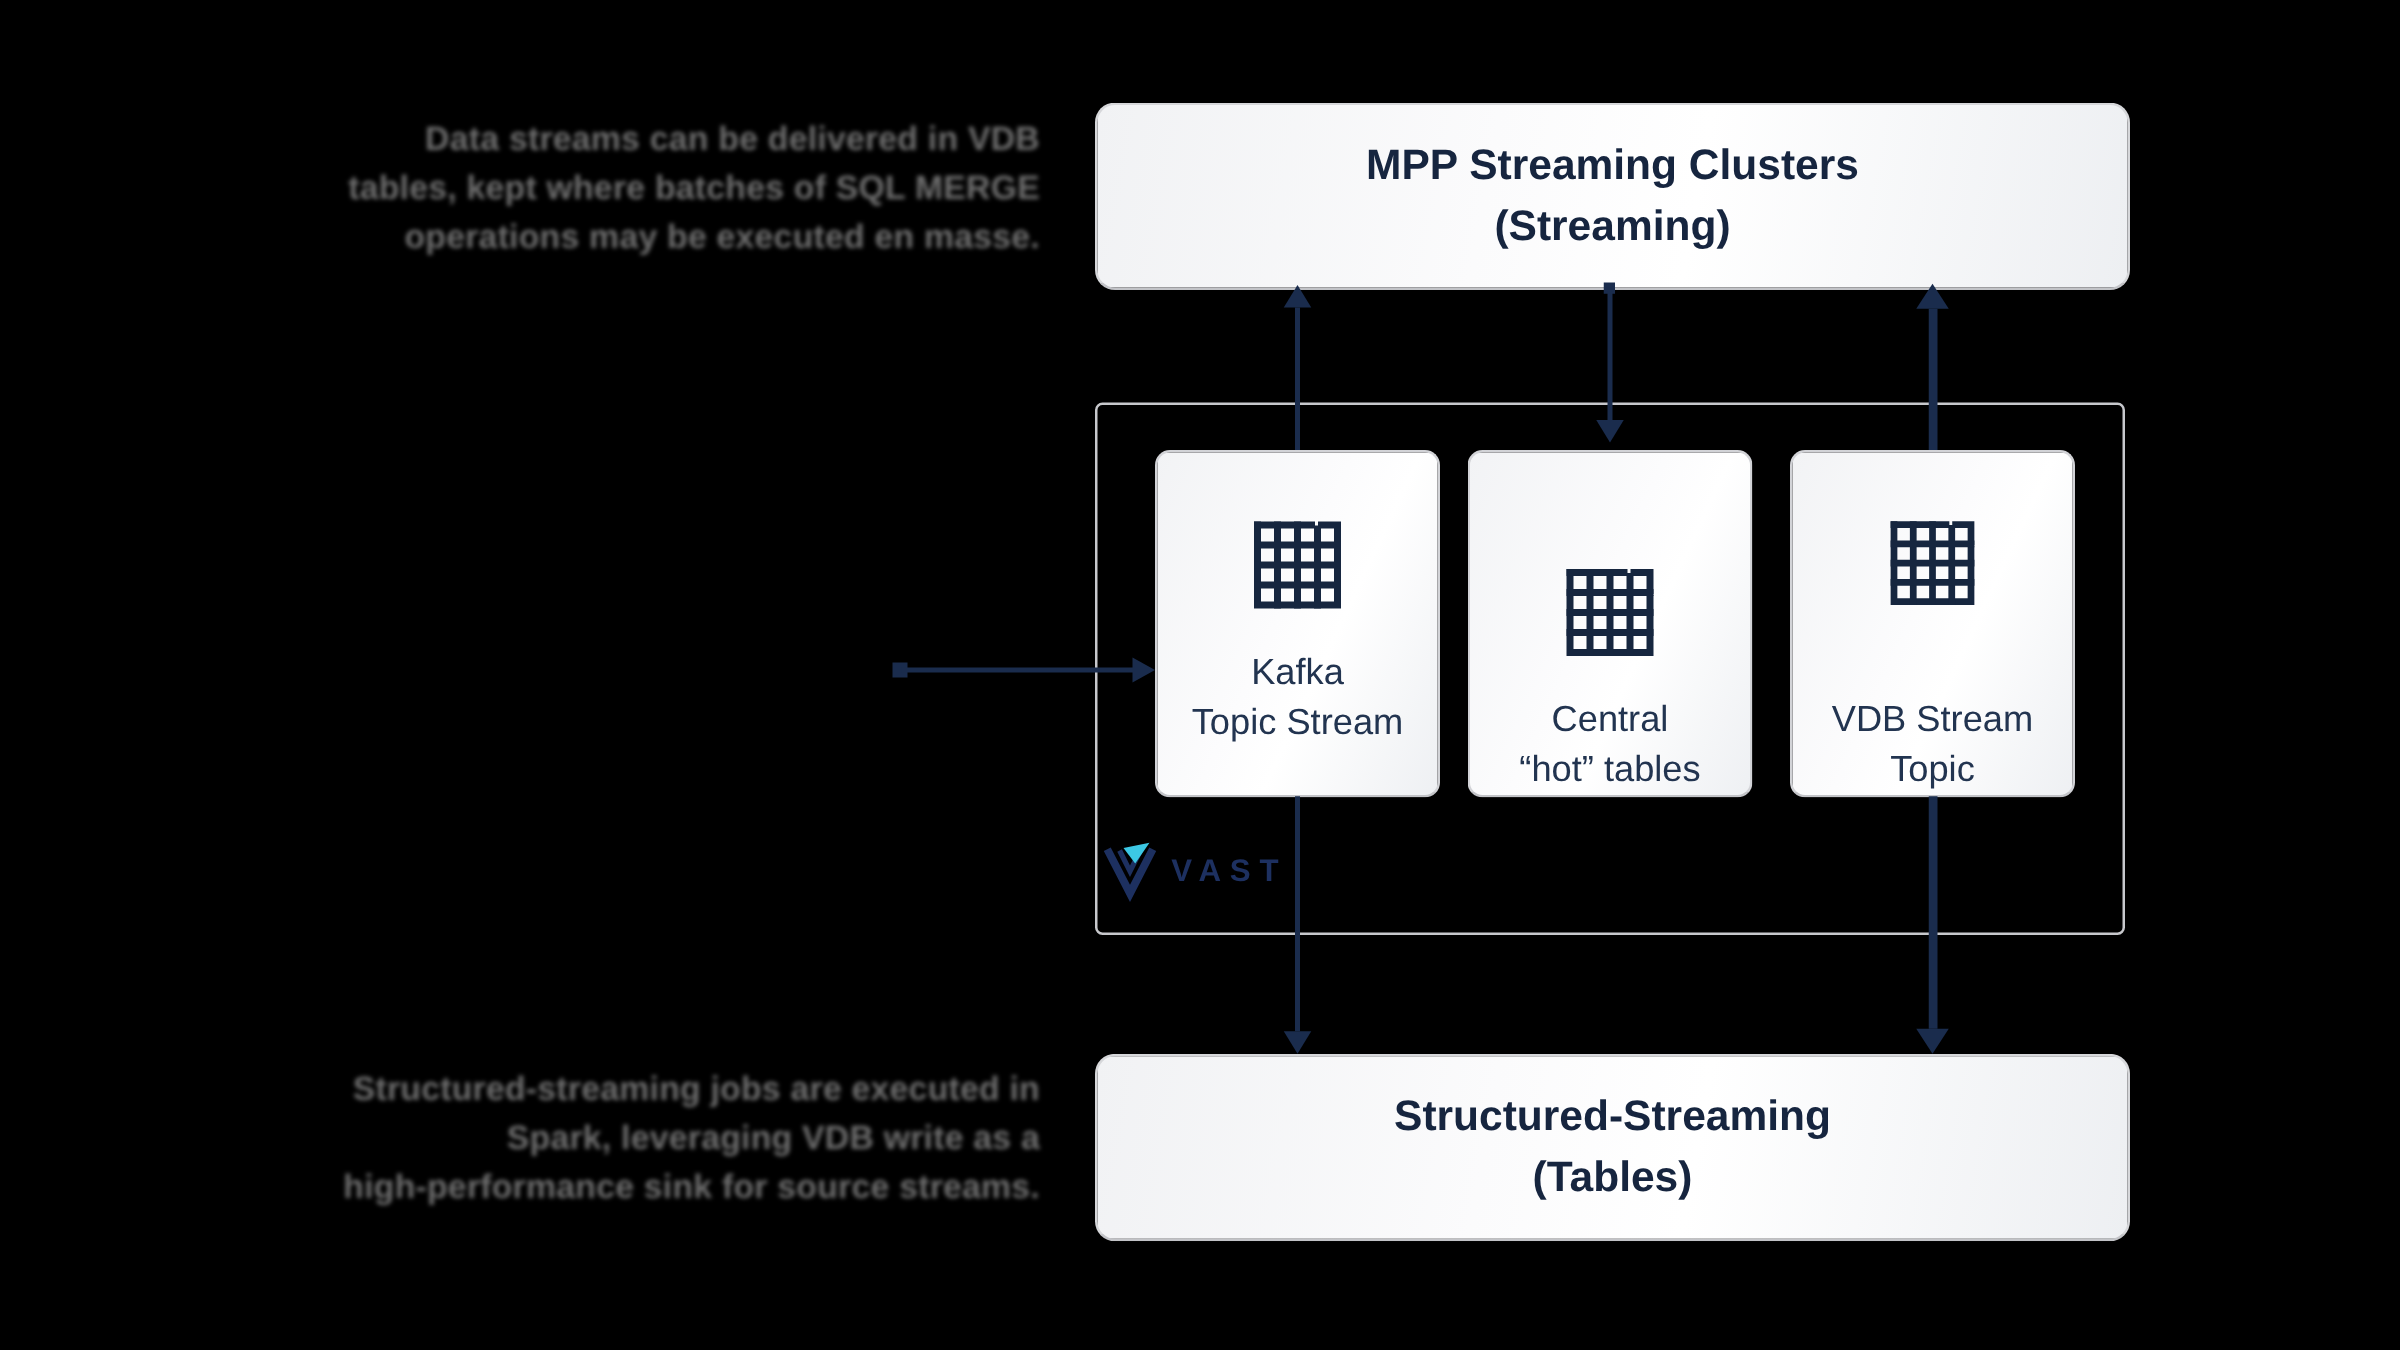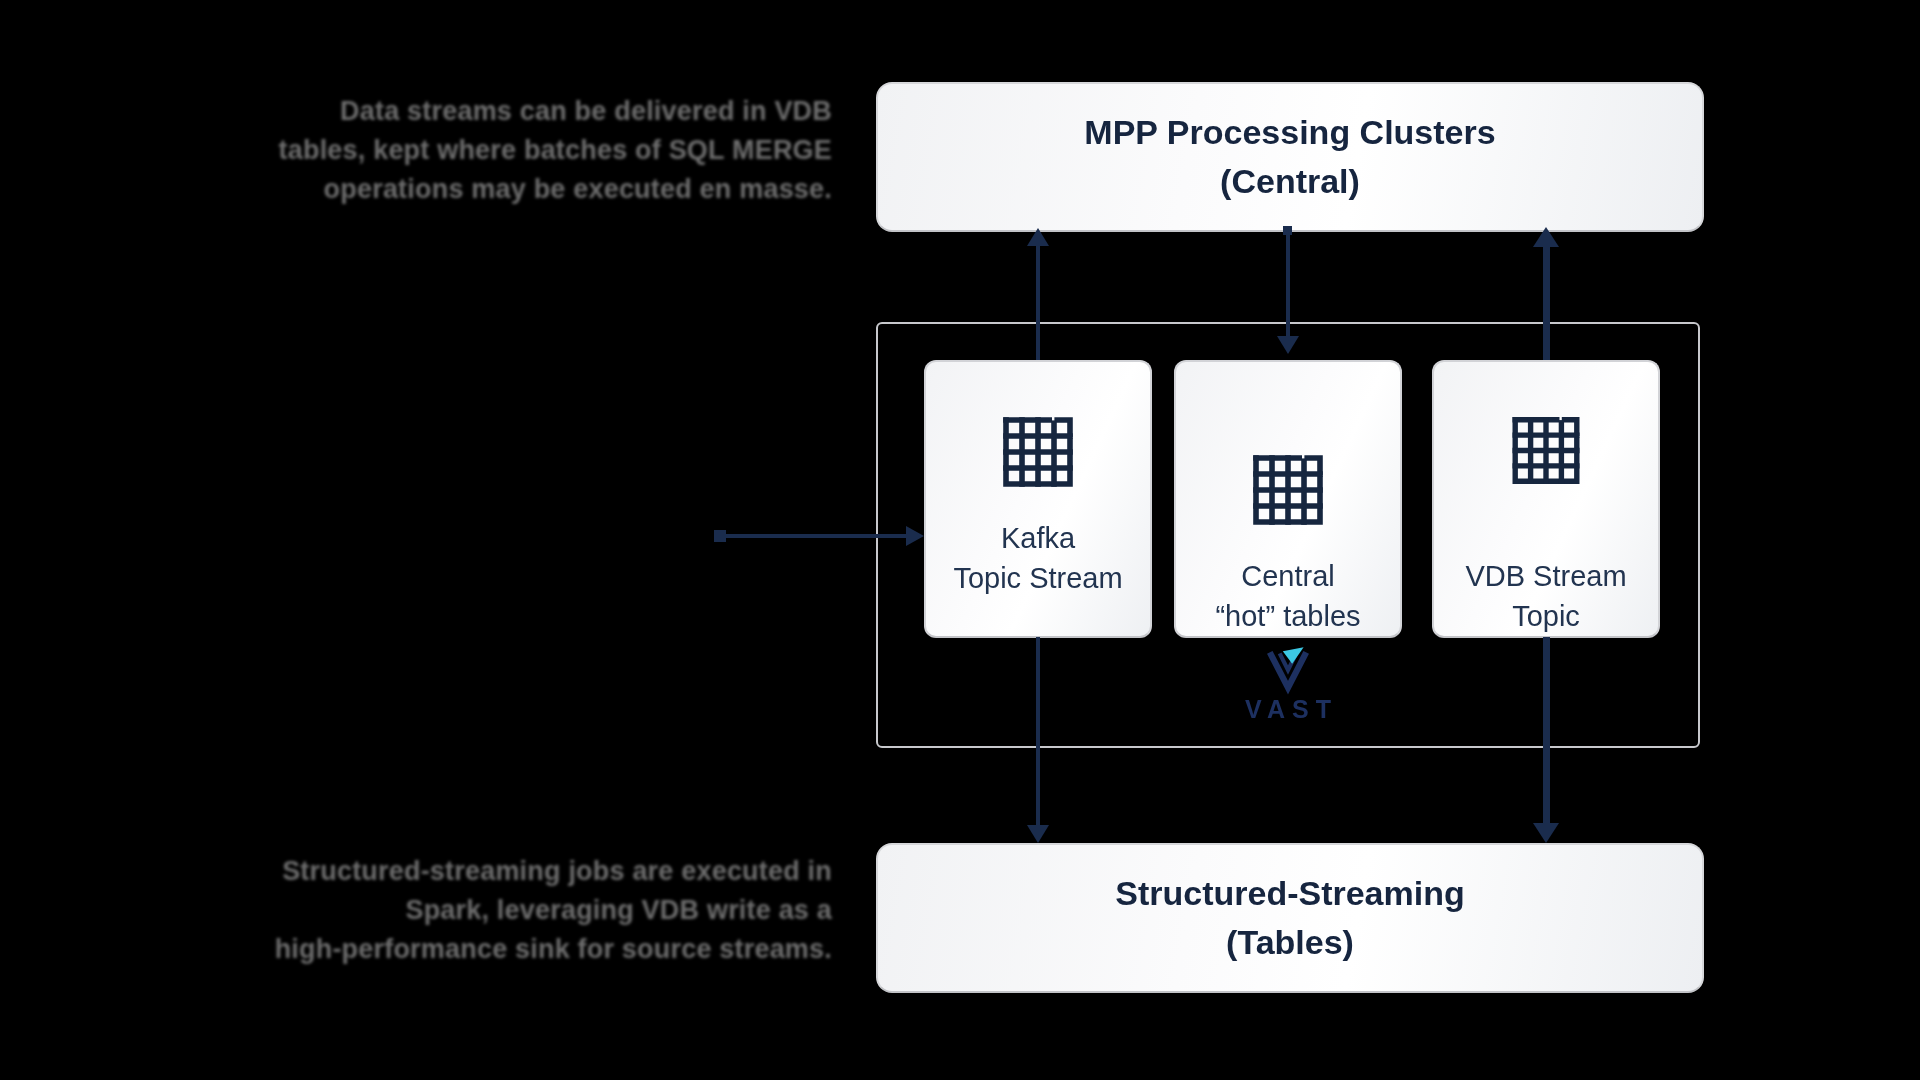--- a/index.html
+++ b/index.html
@@ -38,21 +38,21 @@
     border:2px solid #d2d3d7;border-bottom-color:#c3c4c8;
     box-shadow:0 4px 9px rgba(0,0,0,.5);
     display:flex;flex-direction:column;align-items:center;box-sizing:border-box;
   }
   .card-1{left:46px;} .card-2{left:296px;justify-content:flex-end;} .card-3{left:554px;gap:41px;}
   .card .icon{margin-top:50px;width:80px;height:80px;}
   .card .lbl{
     margin-top:26px;color:#223450;font-weight:400;font-size:29px;line-height:40px;text-align:center;
   }
   
-  .vast{position:absolute;left:0;right:0;bottom:24px;display:flex;flex-direction:column;align-items:center;}
+  .vast{position:absolute;left:0;right:0;bottom:24px;display:flex;flex-direction:row;align-items:center;}
   .vast .word{
     margin-top:2px;color:#1d3060;font-weight:700;font-size:25px;letter-spacing:7px;
     text-indent:7px;line-height:25px;
   }
   
   .vline{position:absolute;width:4px;background:#1a2c4d;}
   .vline.thick{width:7px;}
   .hline{position:absolute;height:4px;background:#1a2c4d;}
   .head-up{position:absolute;width:0;height:0;
     border-left:11px solid transparent;border-right:11px solid transparent;border-bottom:18px solid #1a2c4d;}
@@ -75,22 +75,22 @@
     <span>operations may be executed en masse.</span>
   </div>
 
   <div class="ann ann-bottom">
     <span>Structured-streaming jobs are executed in</span>
     <span>Spark, leveraging VDB write as a</span>
     <span>high-performance sink for source streams.</span>
   </div>
 
   <div class="wbox box-mpp">
-    <div>MPP Processing Clusters</div>
-    <div>(Central)</div>
+    <div>MPP Streaming Clusters</div>
+    <div>(Streaming)</div>
   </div>
 
 
   <div class="wbox box-spark">
     <div>Structured-Streaming</div>
     <div>(Tables)</div>
   </div>
 
   <div class="vcontainer">
 

